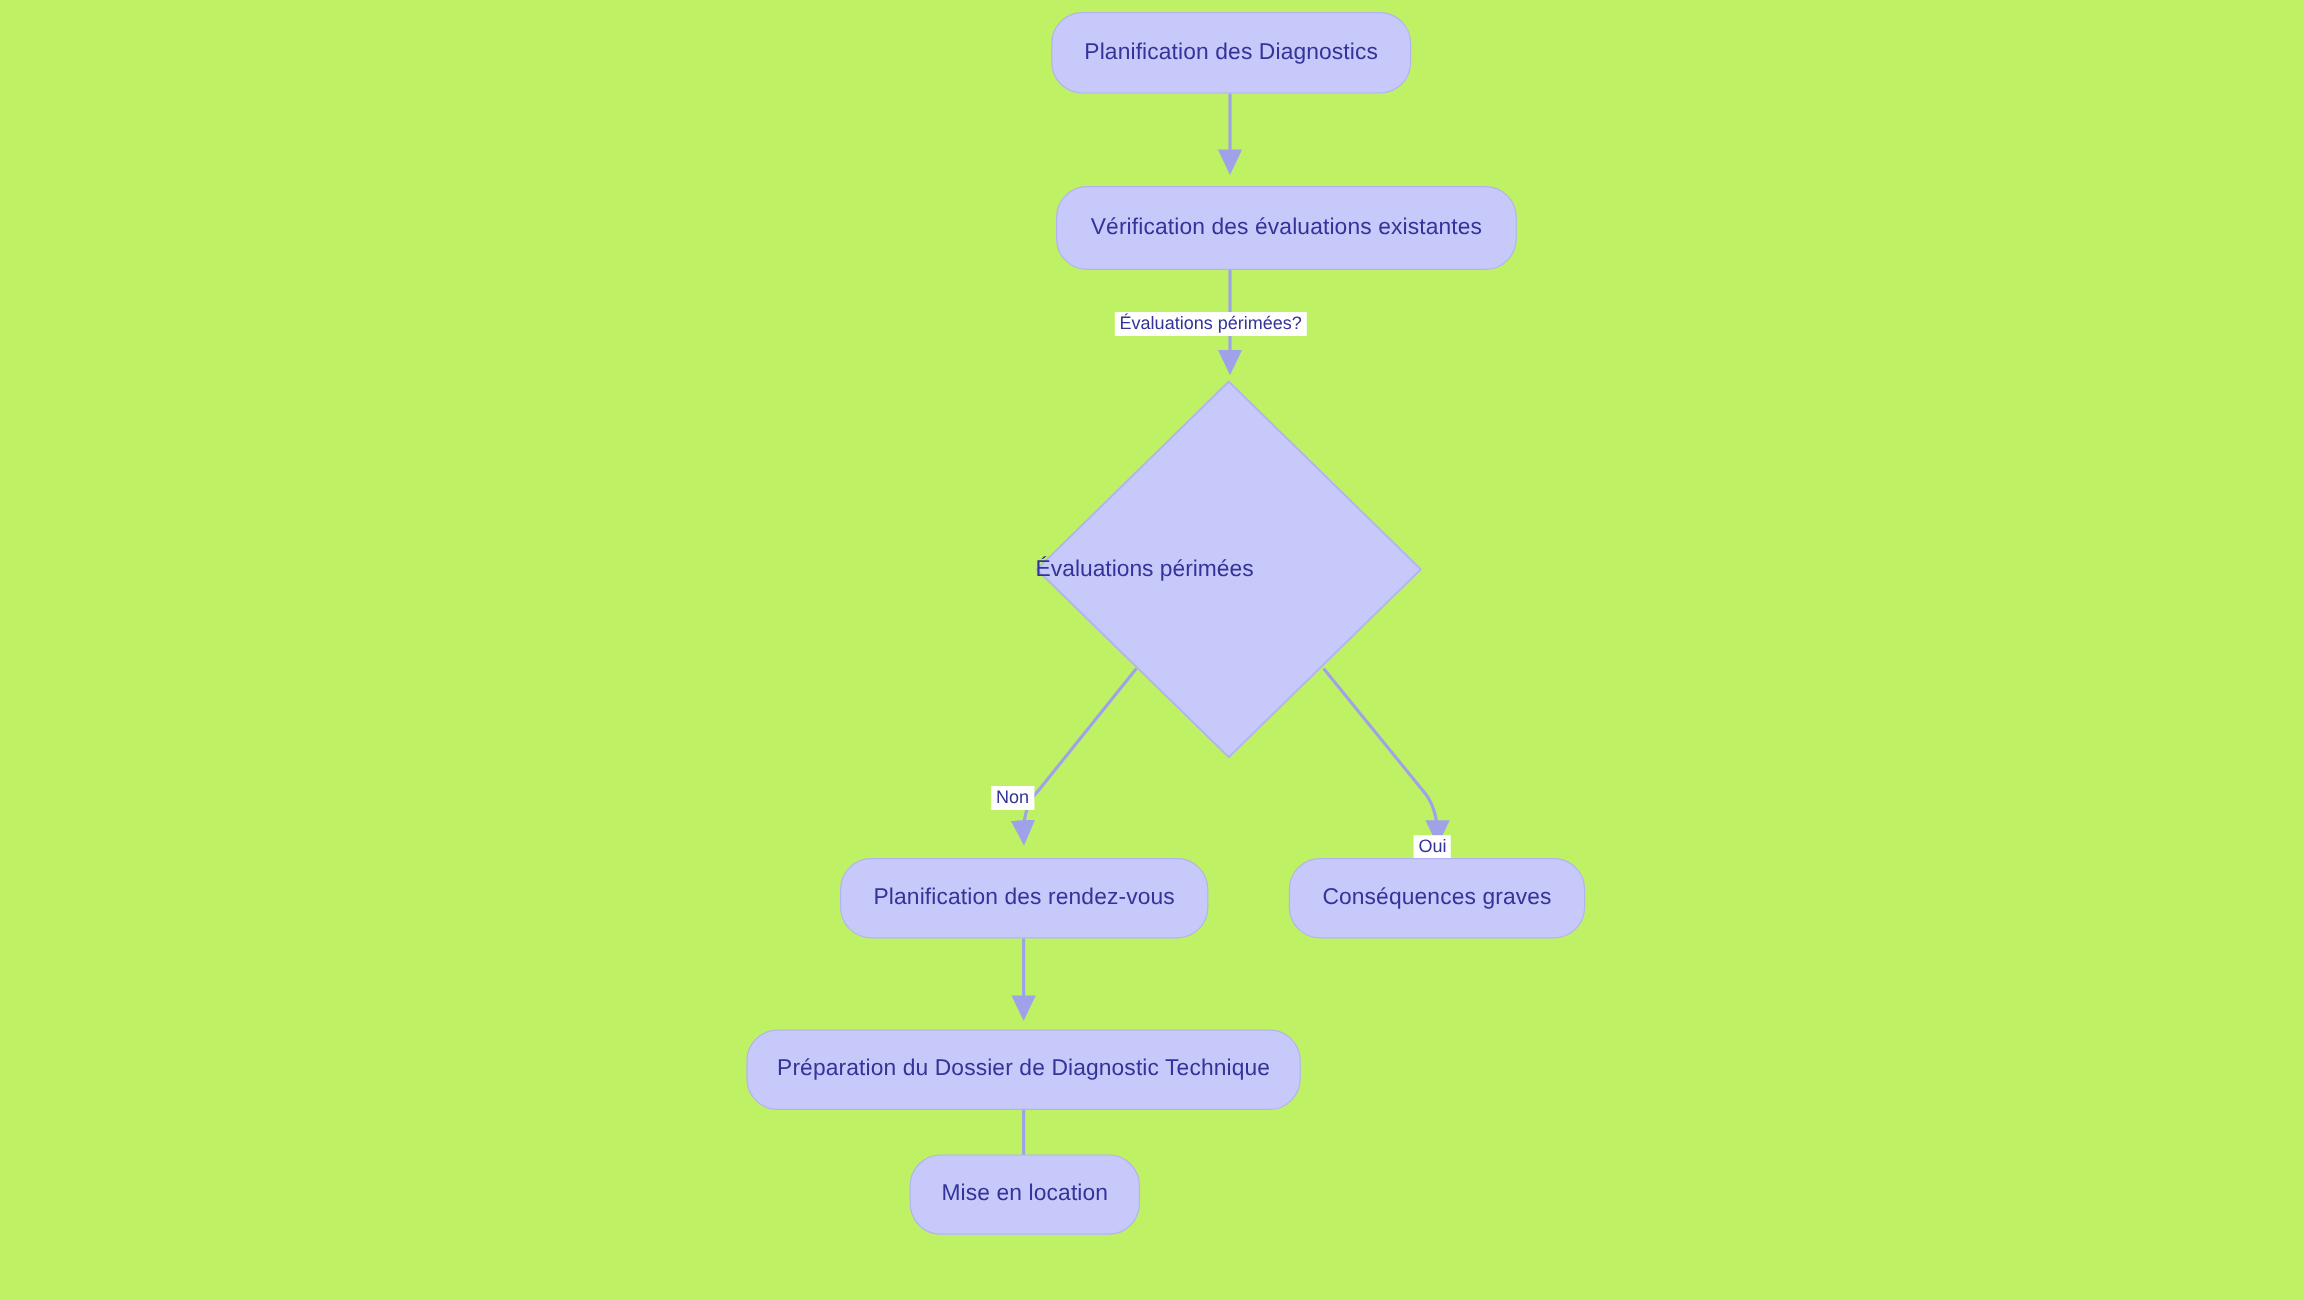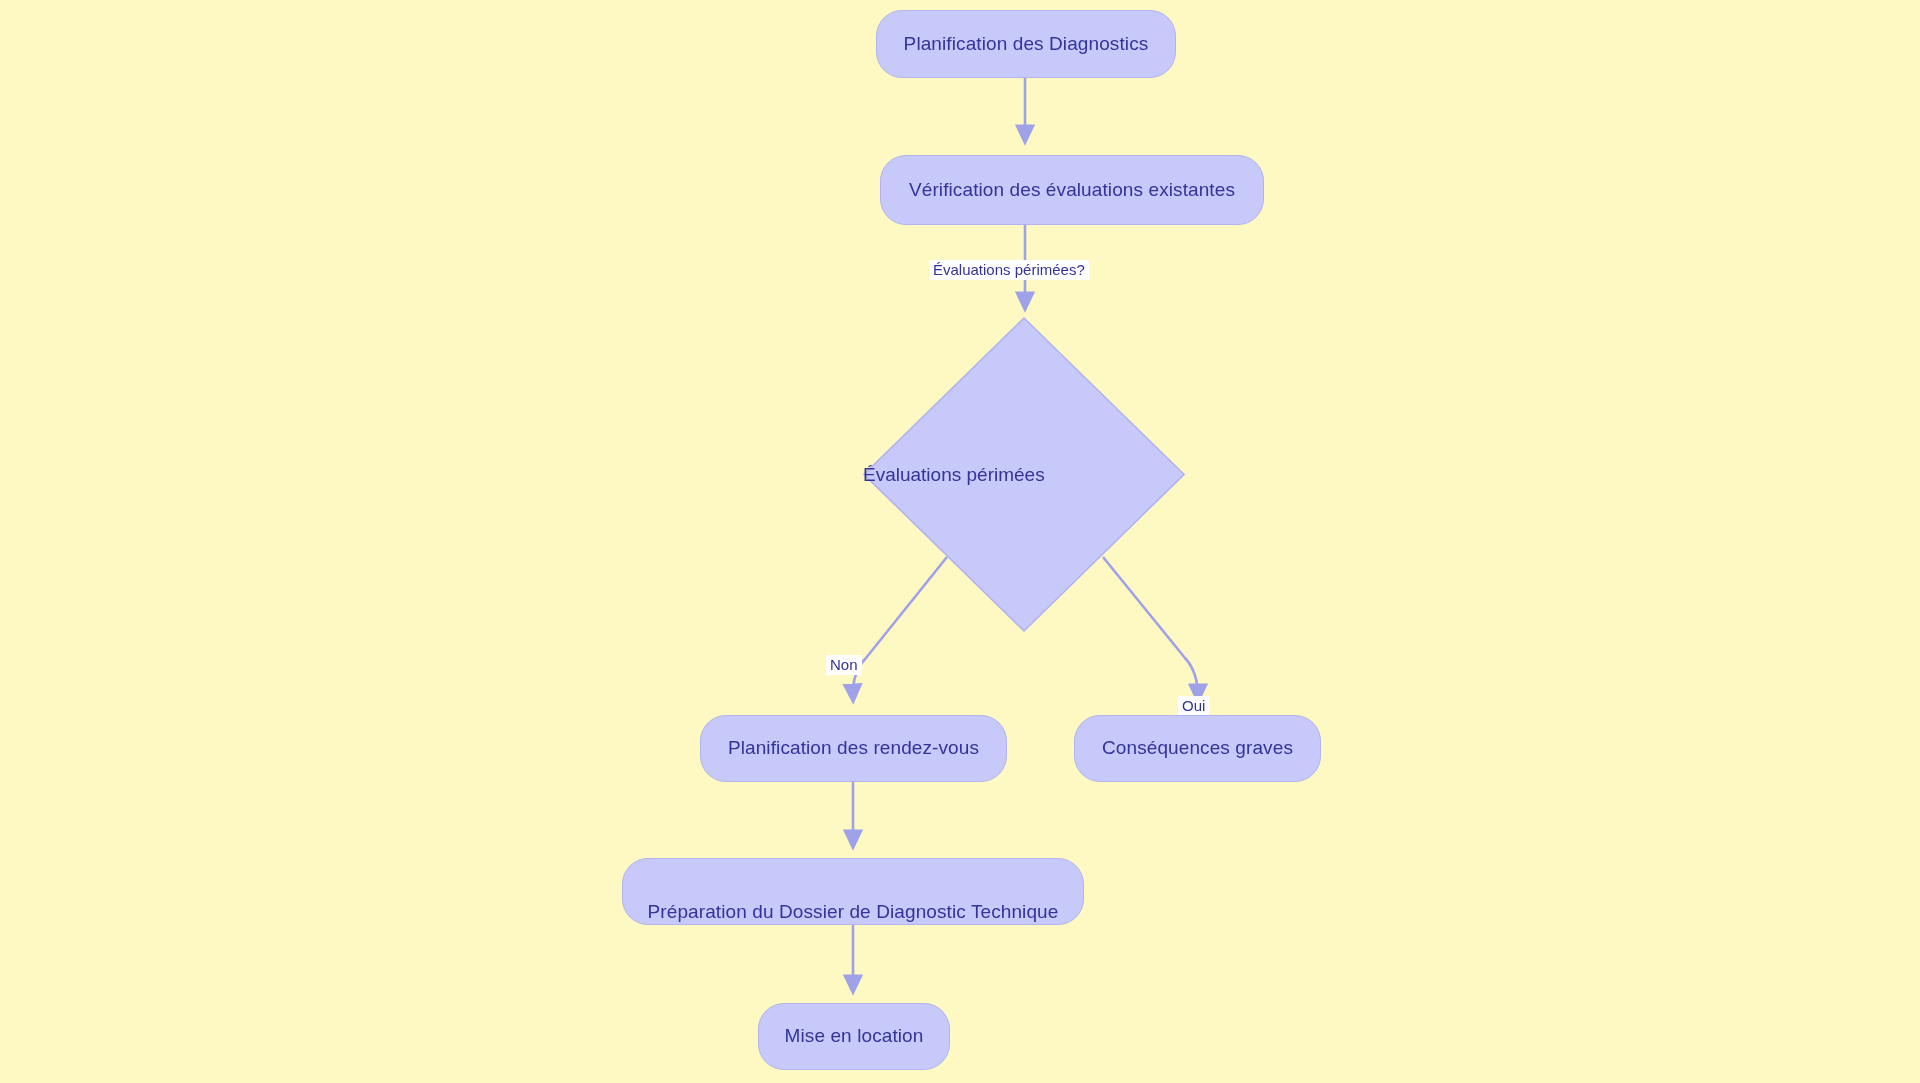--- a/index.html
+++ b/index.html
@@ -11,21 +11,21 @@
   body {
     width: 1920px;
     height: 1083px;
     overflow: hidden;
     font-family: "Liberation Sans", "DejaVu Sans", sans-serif;
   }
   #flow-root {
     position: relative;
     width: 1920px;
     height: 1083px;
-    background: #fef9c3;
+    background: #bef264;
   }
   #edge-layer {
     position: absolute;
     left: 0;
     top: 0;
     width: 1920px;
     height: 1083px;
   }
   .node {
     position: absolute;
@@ -129,21 +129,21 @@
   </div>
 
   <div class="node" style="left:1074px; top:715px; width:247px; height:67px;">
     <span class="node-label">Conséquences graves</span>
   </div>
 
   <div class="node" style="left:700px; top:715px; width:307px; height:67px;">
     <span class="node-label">Planification des rendez-vous</span>
   </div>
 
-  <div class="node" style="left:622px; top:858px; width:462px; height:67px;align-items:flex-end;">
+  <div class="node" style="left:622px; top:858px; width:462px; height:67px;">
     <span class="node-label">Préparation du Dossier de Diagnostic Technique</span>
   </div>
 
-  <div class="node" style="left:758px; top:1003px; width:192px; height:67px;">
+  <div class="node" style="left:758px; top:962px; width:192px; height:67px;">
     <span class="node-label">Mise en location</span>
   </div>
 
 </div>
 
 </body></html>

